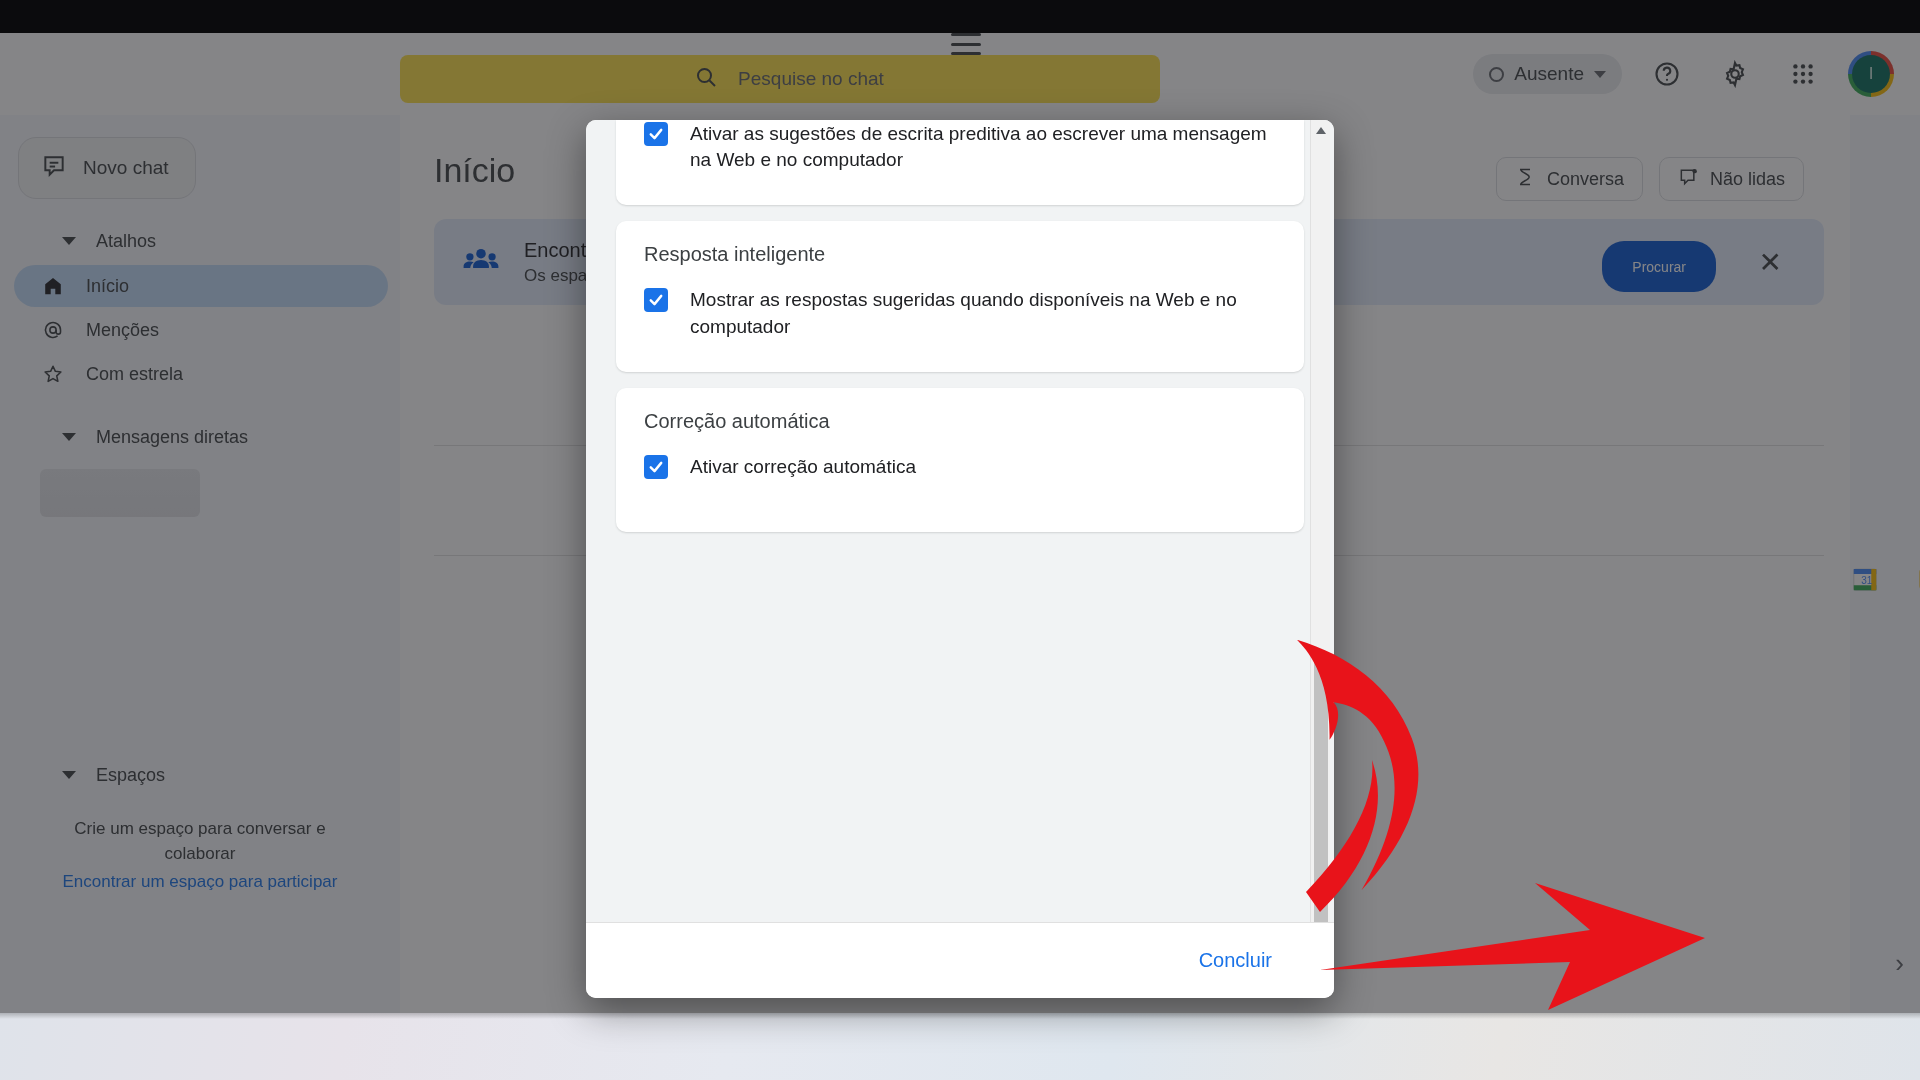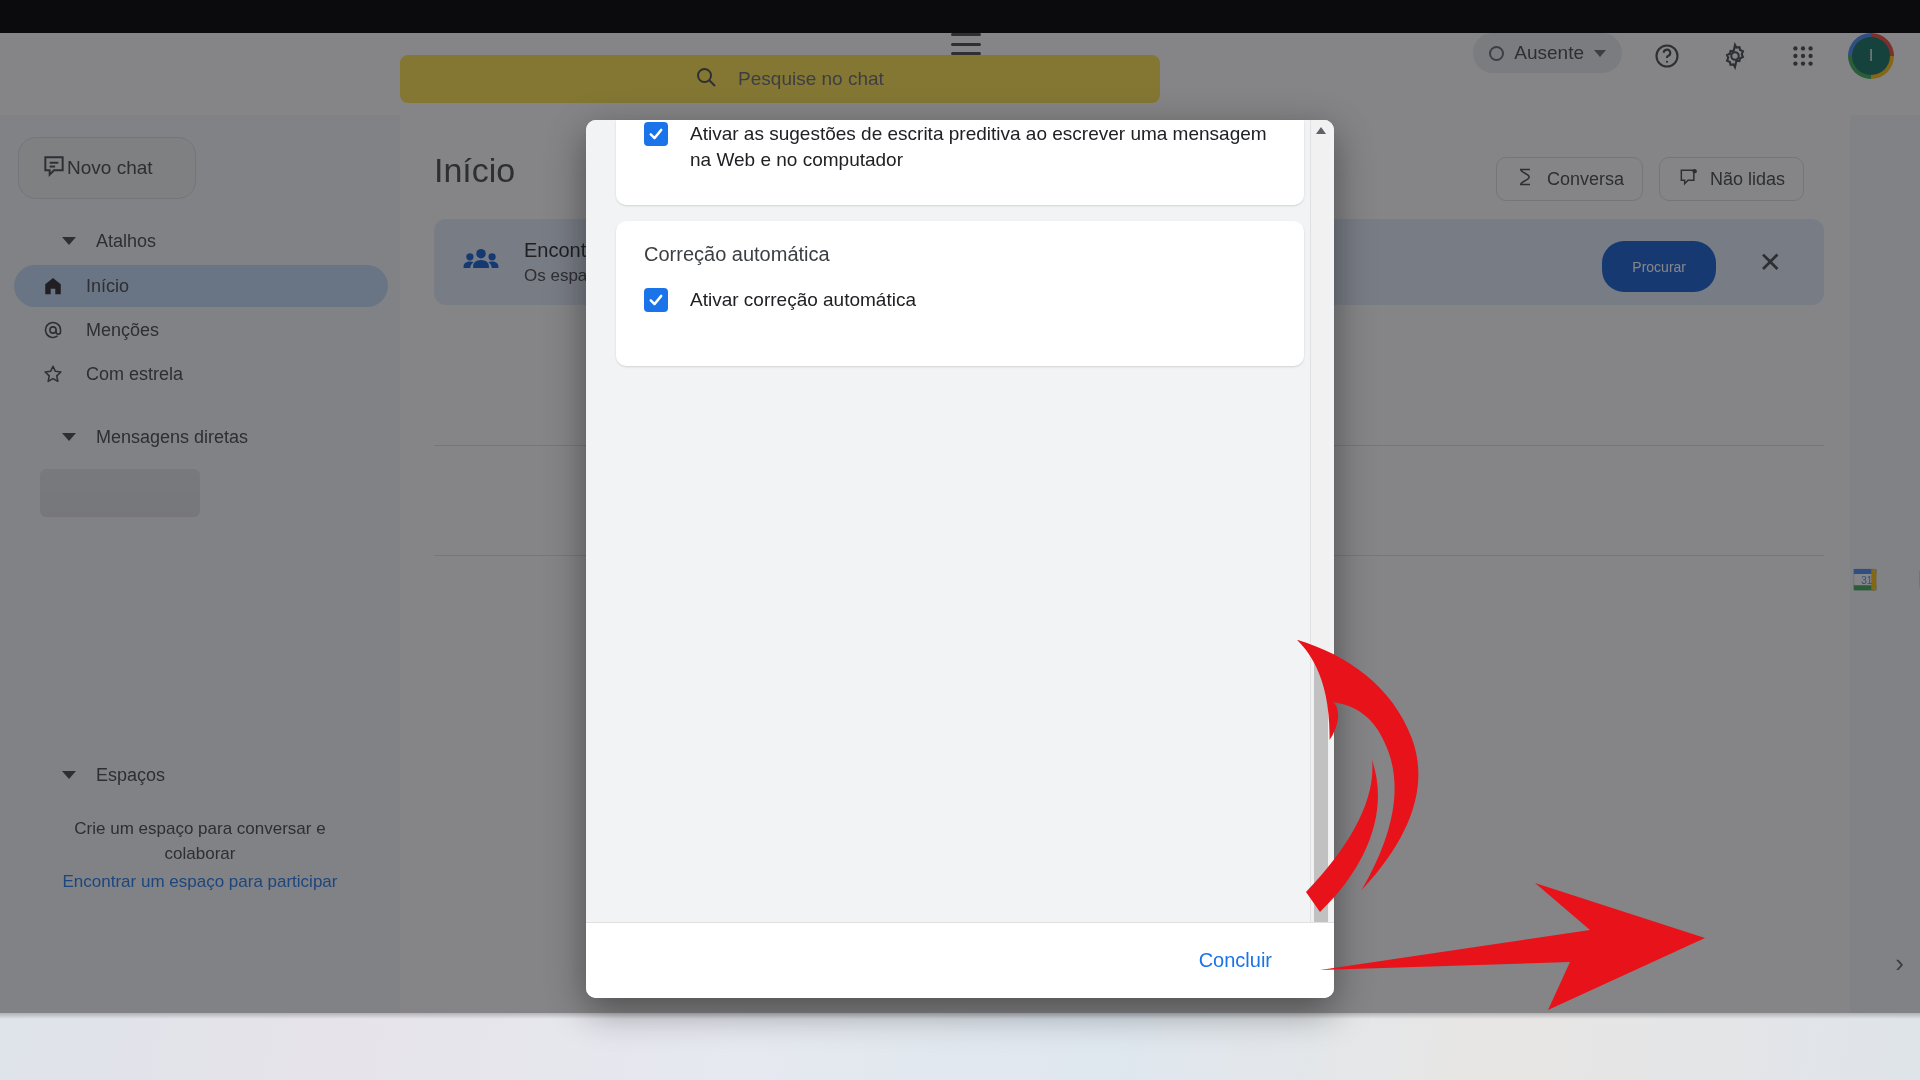--- a/index.html
+++ b/index.html
@@ -61,21 +61,21 @@
   .searchbar {
     position:absolute; left: 400px; top: 22px;
     width: 760px; height: 48px;
     background: #fde047; border-radius: 8px;
     display:flex; align-items:center; padding-left:18px; gap:20px;justify-content:center;
   }
   .search-placeholder { font-size:19px; color:#5f6368; }
 
   .header-right {
     position:absolute; right: 26px; top: 0; height:82px;
-    display:flex; gap:22px;
+    display:flex; align-items:center; gap:22px;
   }
   .status-chip{
     display:flex; align-items:center; gap:10px;
     background:#e8eaed; border-radius:20px; height:40px; padding:0 16px;
     font-size:19px; color:#3c4043; cursor:pointer;
   }
   .status-dot{width:15px;height:15px;border-radius:50%;border:2px solid #5f6368;}
   .chev{width:0;height:0;border-left:6px solid transparent;border-right:6px solid transparent;border-top:7px solid #5f6368;}
   .icon-btn{width:46px;height:46px;border-radius:50%;display:flex;align-items:center;justify-content:center;cursor:pointer;}
   .avatar-ring{
@@ -86,21 +86,21 @@
   .avatar-inner{
     width:38px;height:38px;border-radius:50%;background:#0b6b5b;
     display:flex;align-items:center;justify-content:center;color:#cfe9e2;font-size:17px;
   }
 
   
   .leftnav{ position:absolute; left:0; top:82px; width:400px; height:898px; background:#f6f8fc; }
   .new-chat{
     margin:22px 0 0 18px; width:178px;height:62px;border-radius:18px;
     background:#f1f3f4; border:1px solid #dadce0;
-    display:flex;align-items:center;padding-left:22px;cursor:pointer;
+    display:flex;align-items:center;gap:16px;padding-left:22px;cursor:pointer;
   }
   .new-chat-label{font-size:19px;color:#3c4043;}
   .nav-section{
     display:flex;align-items:center;gap:20px;height:44px;margin-top:20px;padding-left:62px;
     font-size:18px;color:#3c4043;cursor:pointer;
   }
   .tri{width:0;height:0;border-left:7px solid transparent;border-right:7px solid transparent;border-top:8px solid #3c4043;}
   .nav-item{
     display:flex;align-items:center;gap:22px;height:42px;margin:2px 12px 2px 14px;
     padding-left:28px;border-radius:21px;font-size:18px;color:#3c4043;cursor:pointer;
@@ -429,20 +429,31 @@
         <div class="opt-row">
           <span class="cbox">
             <svg width="18" height="18" viewBox="0 0 24 24" fill="none" stroke="#fff" stroke-width="3.2" stroke-linecap="round" stroke-linejoin="round">
                 <path d="M5 12.5l5 5L19 6.5"></path>
               </svg>
           </span>
           <span class="opt-label">Ativar as sugestões de escrita preditiva ao escrever uma mensagem na Web e no computador</span>
         </div>
       </div>
 
+      <div class="card">
+        <div class="card-title">Resposta inteligente</div>
+        <div class="opt-row">
+          <span class="cbox">
+            <svg width="18" height="18" viewBox="0 0 24 24" fill="none" stroke="#fff" stroke-width="3.2" stroke-linecap="round" stroke-linejoin="round">
+                <path d="M5 12.5l5 5L19 6.5"></path>
+              </svg>
+          </span>
+          <span class="opt-label">Mostrar as respostas sugeridas quando disponíveis na Web e no computador</span>
+        </div>
+      </div>
 
       <div class="card">
         <div class="card-title">Correção automática</div>
         <div class="opt-row" style="margin-bottom:26px;">
           <span class="cbox">
             <svg width="18" height="18" viewBox="0 0 24 24" fill="none" stroke="#fff" stroke-width="3.2" stroke-linecap="round" stroke-linejoin="round">
                 <path d="M5 12.5l5 5L19 6.5"></path>
               </svg>
           </span>
           <span class="opt-label">Ativar correção automática</span>

